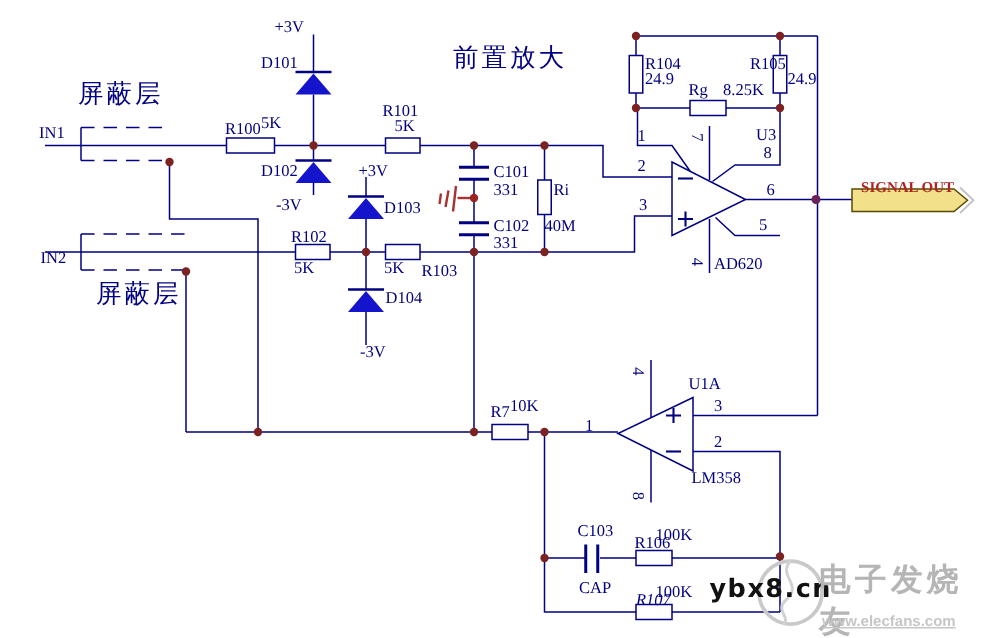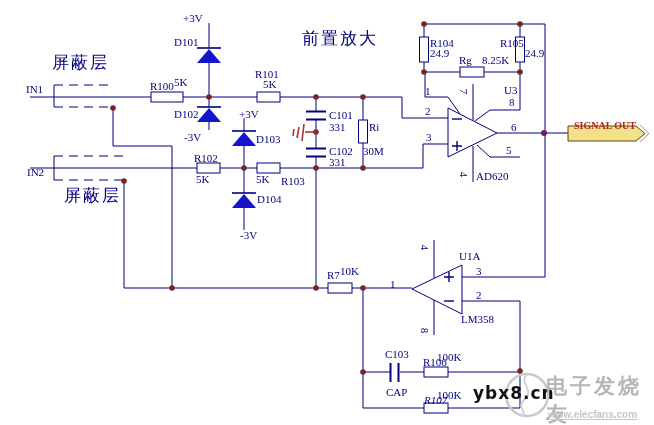--- a/index.html
+++ b/index.html
@@ -191,21 +191,21 @@
   <div class="lbl" style="left:196px; top:174px;">5K</div>
   <div class="lbl" style="left:281px; top:176px;">R103</div>
   <div class="lbl" style="left:256px; top:174px;">5K</div>
   <div class="lbl" style="left:430px; top:38px;">R104</div>
   <div class="lbl" style="left:430px; top:48px;">24.9</div>
   <div class="lbl" style="left:500px; top:38px;">R105</div>
   <div class="lbl" style="left:525px; top:48px;">24.9</div>
   <div class="lbl" style="left:459px; top:55px;">Rg</div>
   <div class="lbl" style="left:482px; top:55px;">8.25K</div>
   <div class="lbl" style="left:369px; top:122px;">Ri</div>
-  <div class="lbl" style="left:363px; top:146px;">30M</div>
+  <div class="lbl" style="left:363px; top:146px;">40M</div>
   <div class="lbl" style="left:327px; top:270px;">R7</div>
   <div class="lbl" style="left:340px; top:266px;">10K</div>
   <div class="lbl" style="left:423px; top:357px;">R106</div>
   <div class="lbl" style="left:437px; top:352px;">100K</div>
   <div class="lbl" style="left:424px; top:395px;font-style:italic;">R107</div>
   <div class="lbl" style="left:437px; top:390px;">100K</div>
 
   <div class="lbl" style="left:329px; top:110px;">C101</div>
   <div class="lbl" style="left:329px; top:122px;">331</div>
   <div class="lbl" style="left:329px; top:146px;">C102</div>

